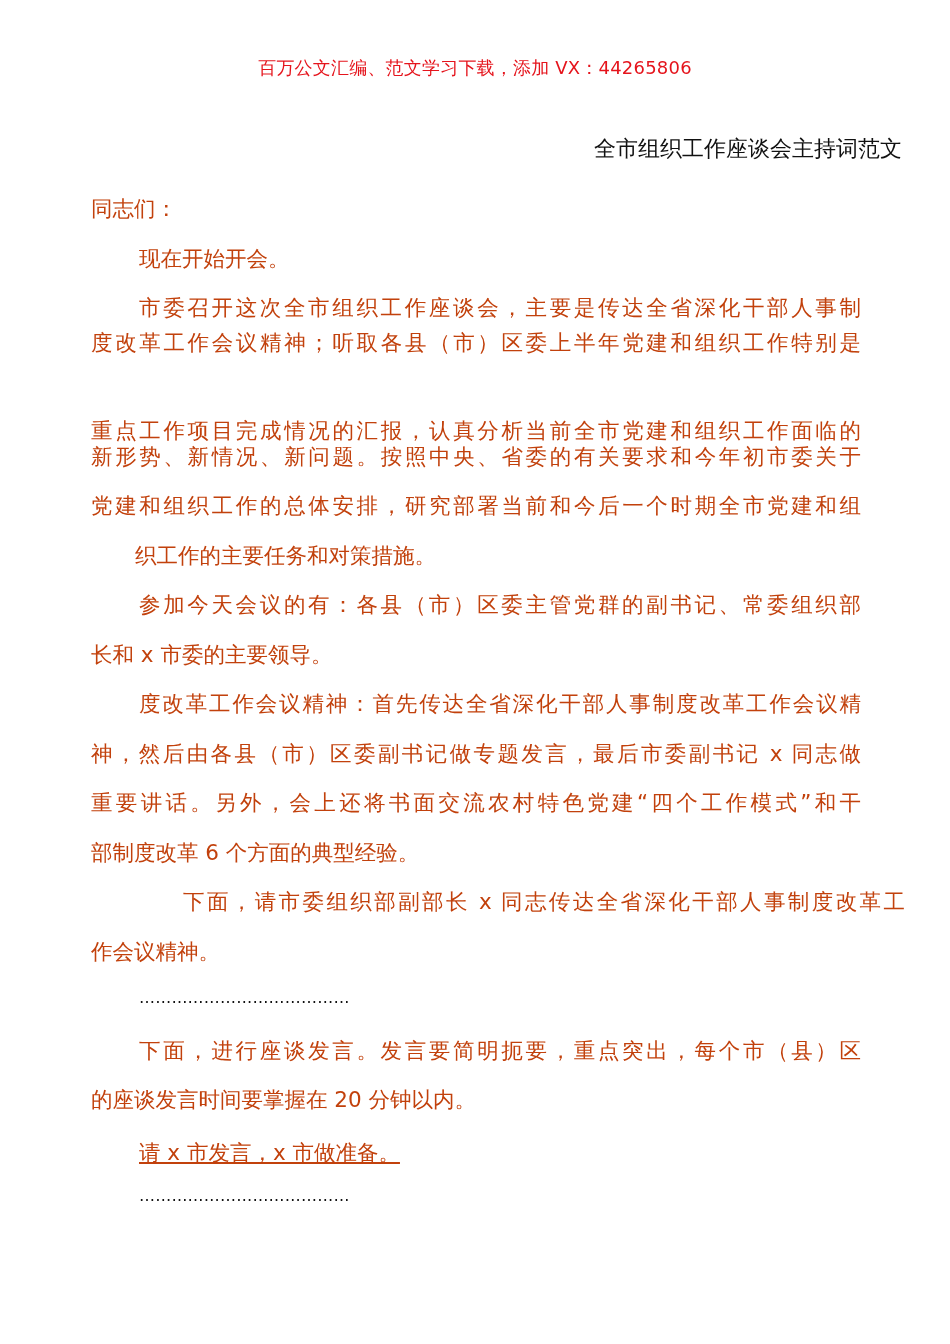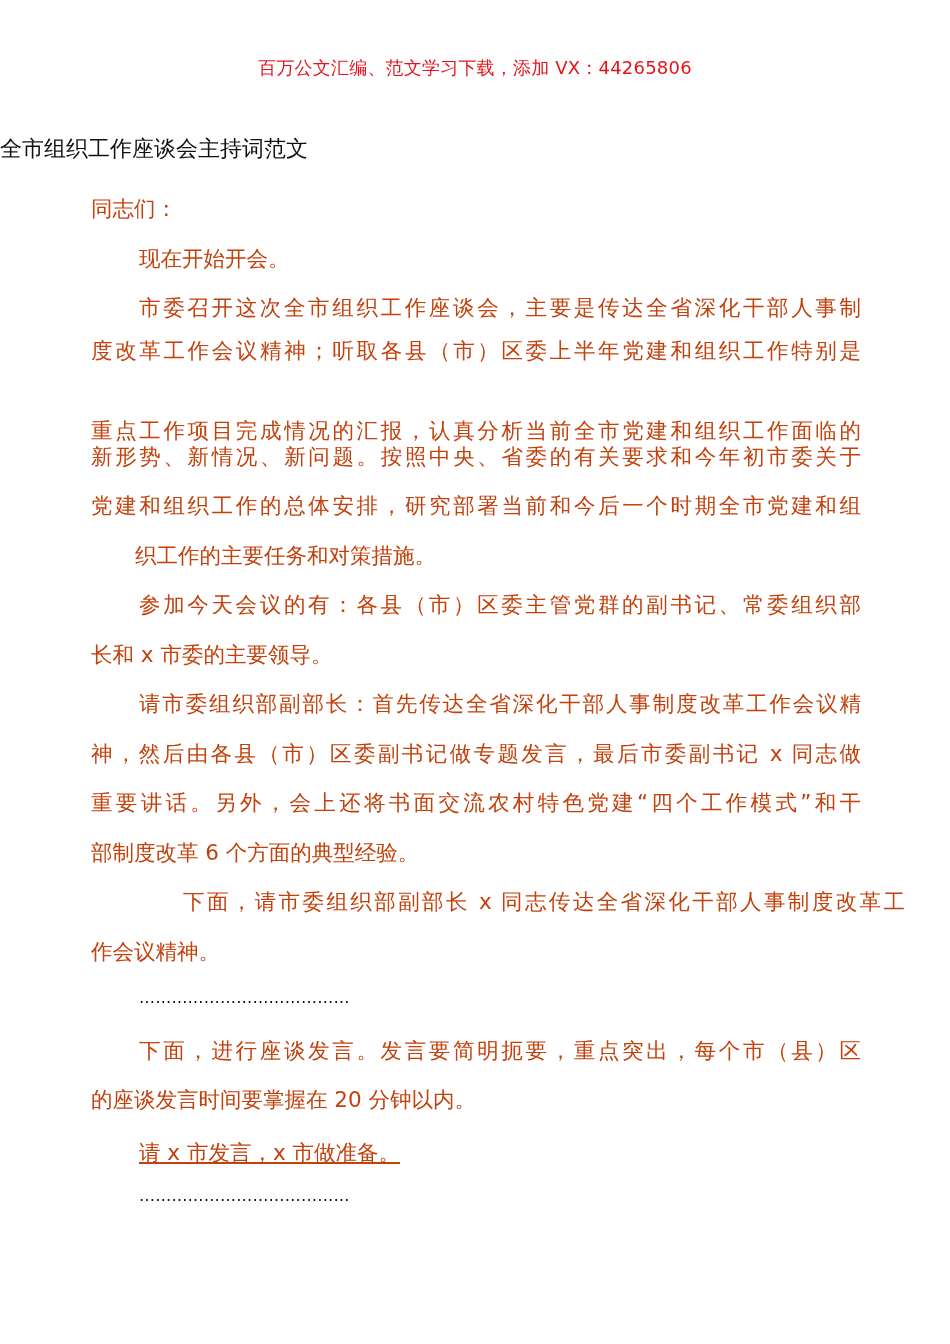--- a/index.html
+++ b/index.html
@@ -1,49 +1,49 @@
 <!DOCTYPE html>
 <html><head>
   <meta charset="utf-8">
   <style>
     html, body { margin: 0; padding: 0; background: #ffffff; }
     body { width: 950px; height: 1344px; position: relative; overflow: hidden;
            font-family: "DejaVu Sans", "Liberation Sans", sans-serif; color: #111111; }
     .header { position: absolute; top: 56px; left: 0; width: 950px; text-align: center;
               font-size: 18px; color: #e5141c; letter-spacing: 0.2px; }
-    .title { position: absolute; top: 134px; left: 0; width: 902px; text-align: left;
+    .title { position: absolute; top: 134px; left: 0; width: 902px; text-align: right;
              font-size: 22px; color: #111111; }
     .line { position: absolute; left: 91px; width: 770px; font-size: 21.5px; line-height: 30px;
             white-space: nowrap; color: #c2410c; text-align: justify; text-align-last: justify; }
     .line.indent { left: 139px; width: 722px; }
     .line.last { text-align-last: left; }
     .dots { position: absolute; left: 139px; font-size: 16px; letter-spacing: 0.2px; color: #111111; }
   </style>
 </head>
 <body>
 
 <div>
   <div class="header">百万公文汇编、范文学习下载，添加 VX：44265806</div>
   <div class="title">全市组织工作座谈会主持词范文</div>
 
   <div class="line last" style="top:194px;">同志们：</div>
 
   <div class="line indent last" style="top:244px;">现在开始开会。</div>
 
   <div class="line indent" style="top:293px;">市委召开这次全市组织工作座谈会，主要是传达全省深化干部人事制</div>
-  <div class="line" style="top:336px;">度改革工作会议精神；听取各县（市）区委上半年党建和组织工作特别是</div>
+  <div class="line" style="top:329px;font-family:Liberation Mono, monospace;">度改革工作会议精神；听取各县（市）区委上半年党建和组织工作特别是</div>
   <div class="line" style="top:392px;margin-top:24px;">重点工作项目完成情况的汇报，认真分析当前全市党建和组织工作面临的</div>
   <div class="line" style="top:442px;">新形势、新情况、新问题。按照中央、省委的有关要求和今年初市委关于</div>
   <div class="line" style="top:491px;">党建和组织工作的总体安排，研究部署当前和今后一个时期全市党建和组</div>
   <div class="line last" style="top:541px;margin-left:44px;">织工作的主要任务和对策措施。</div>
 
   <div class="line indent" style="top:590px;">参加今天会议的有：各县（市）区委主管党群的副书记、常委组织部</div>
   <div class="line last" style="top:640px;">长和 x 市委的主要领导。</div>
 
-  <div class="line indent" style="top:689px;">请市委组织部副部长：首先传达全省深化干部人事制度改革工作会议精</div>
+  <div class="line indent" style="top:689px;">度改革工作会议精神：首先传达全省深化干部人事制度改革工作会议精</div>
   <div class="line" style="top:739px;">神，然后由各县（市）区委副书记做专题发言，最后市委副书记 x 同志做</div>
   <div class="line" style="top:788px;">重要讲话。另外，会上还将书面交流农村特色党建“四个工作模式”和干</div>
   <div class="line last" style="top:838px;">部制度改革 6 个方面的典型经验。</div>
 
   <div class="line indent" style="top:887px;margin-left:44px;">下面，请市委组织部副部长 x 同志传达全省深化干部人事制度改革工</div>
   <div class="line last" style="top:937px;">作会议精神。</div>
 
   <div class="dots" style="top:988px;">…………………………………</div>
 
   <div class="line indent" style="top:1036px;">下面，进行座谈发言。发言要简明扼要，重点突出，每个市（县）区</div>

